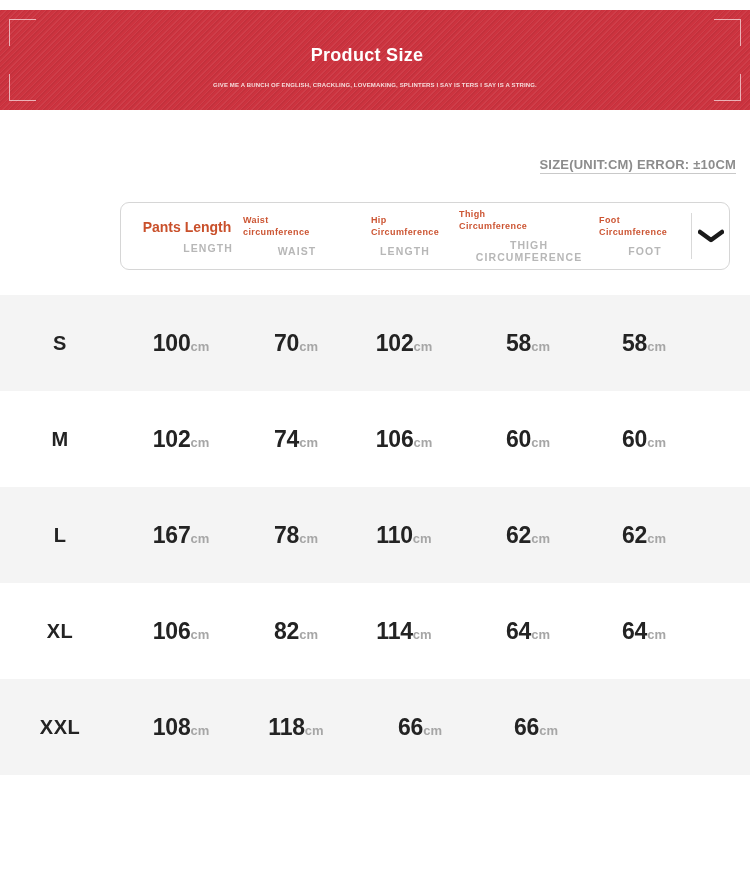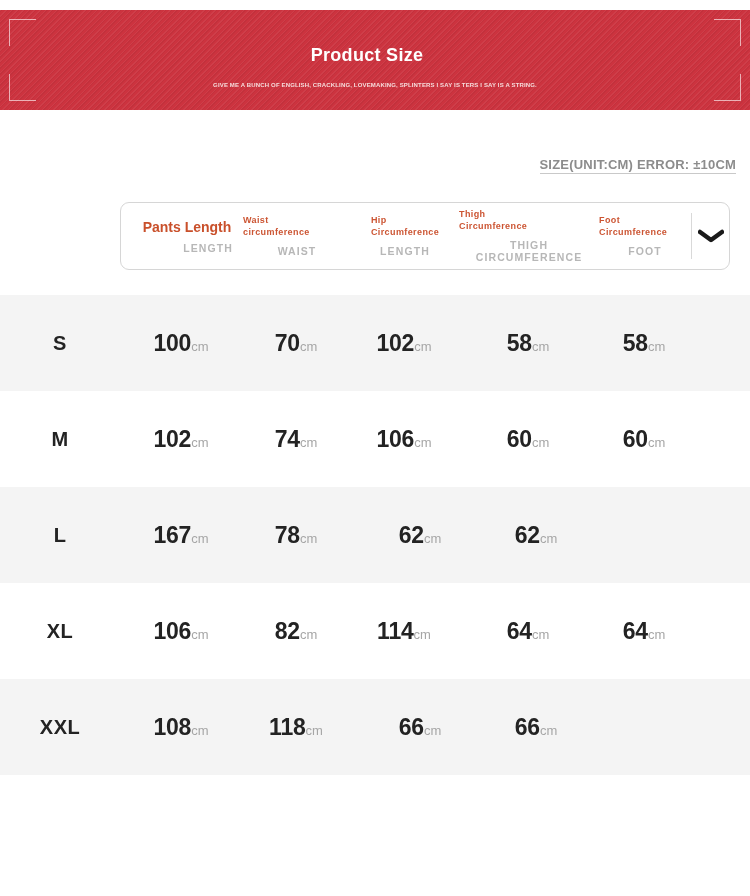--- a/index.html
+++ b/index.html
@@ -194,21 +194,21 @@
   }
   .cell.v0 { width: 122px; }
   .cell.v1 { width: 108px; }
   .cell.v2 { width: 108px; }
   .cell.v3 { width: 140px; }
   .cell.v4 { width: 92px; }
 
   .unit {
     font-size: 13px;
     color: #a6a6a6;
-    font-weight: normal;
+    font-weight: bold;
     letter-spacing: 0;
     text-align: right;
   }
 </style>
 </head>
 <body>
 
 <div class="banner">
   <div class="corner tl"></div>
   <div class="corner tr"></div>
@@ -279,20 +279,21 @@
     <div class="cell val v1"><span>74</span><span class="unit">cm</span></div>
     <div class="cell val v2"><span>106</span><span class="unit">cm</span></div>
     <div class="cell val v3"><span>60</span><span class="unit">cm</span></div>
     <div class="cell val v4"><span>60</span><span class="unit">cm</span></div>
   </div>
 
   <div class="row alt">
     <div class="cell size-col">L</div>
     <div class="cell val v0"><span>167</span><span class="unit">cm</span></div>
     <div class="cell val v1"><span>78</span><span class="unit">cm</span></div>
+    <div class="cell val v2"><span>110</span><span class="unit">cm</span></div>
     <div class="cell val v3"><span>62</span><span class="unit">cm</span></div>
     <div class="cell val v4"><span>62</span><span class="unit">cm</span></div>
   </div>
 
   <div class="row plain">
     <div class="cell size-col">XL</div>
     <div class="cell val v0"><span>106</span><span class="unit">cm</span></div>
     <div class="cell val v1"><span>82</span><span class="unit">cm</span></div>
     <div class="cell val v2"><span>114</span><span class="unit">cm</span></div>
     <div class="cell val v3"><span>64</span><span class="unit">cm</span></div>

